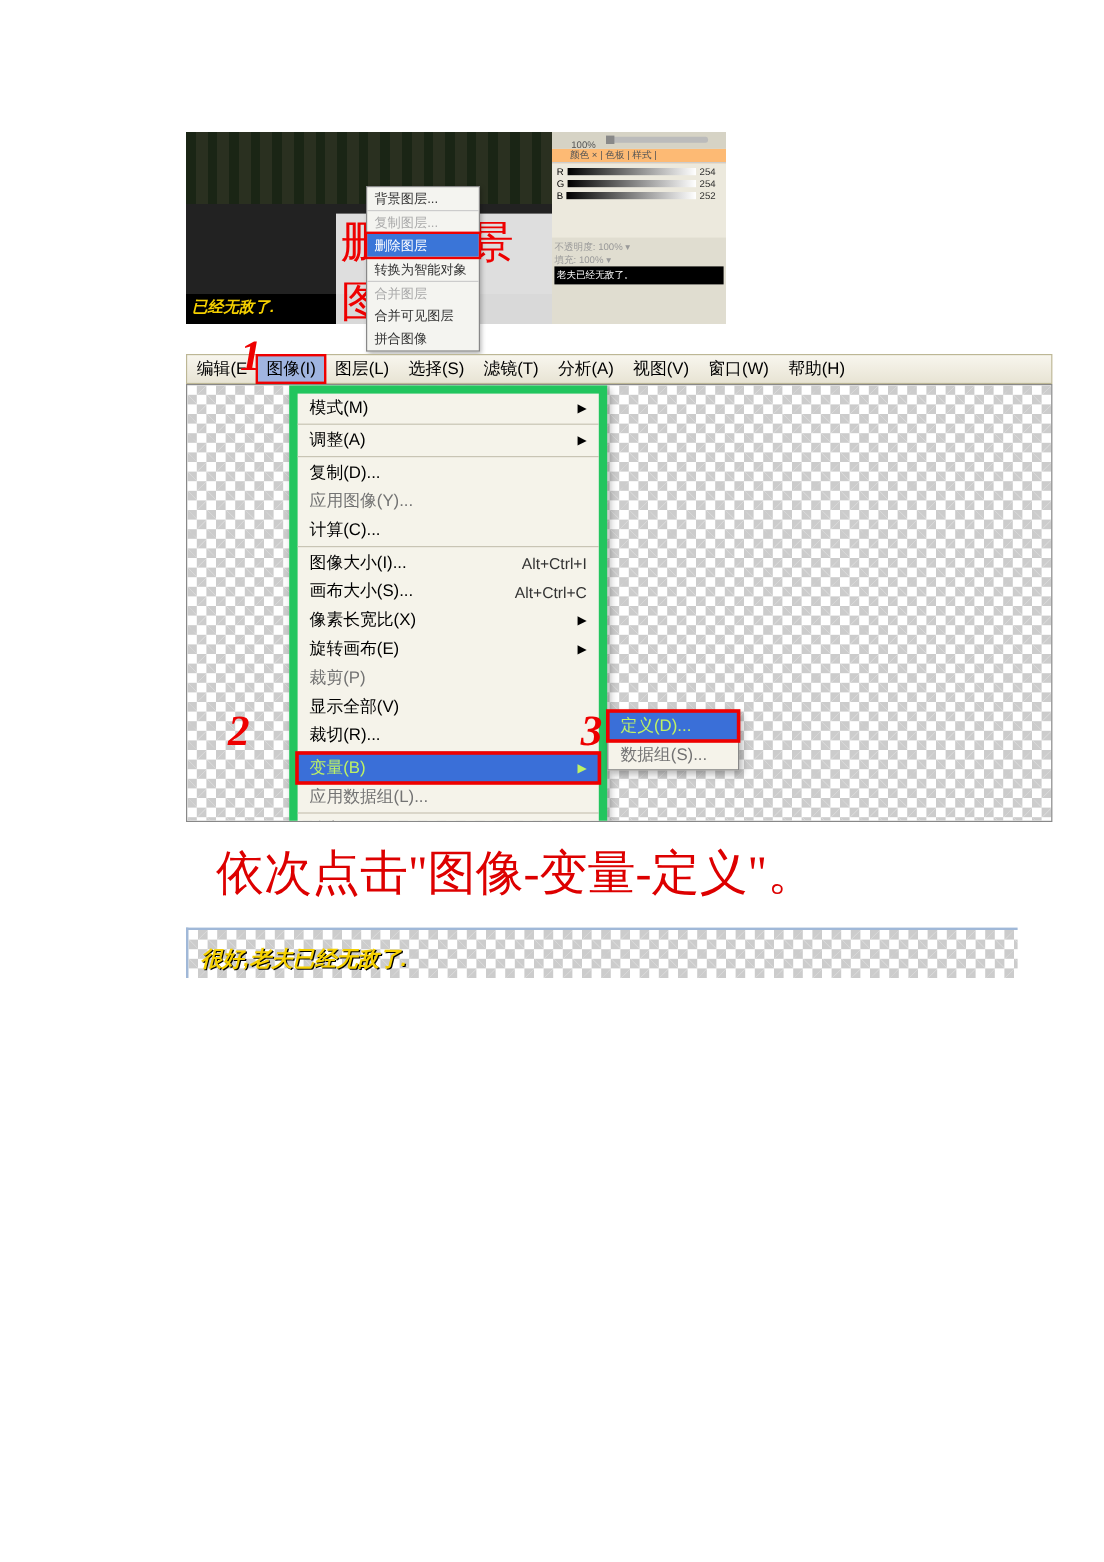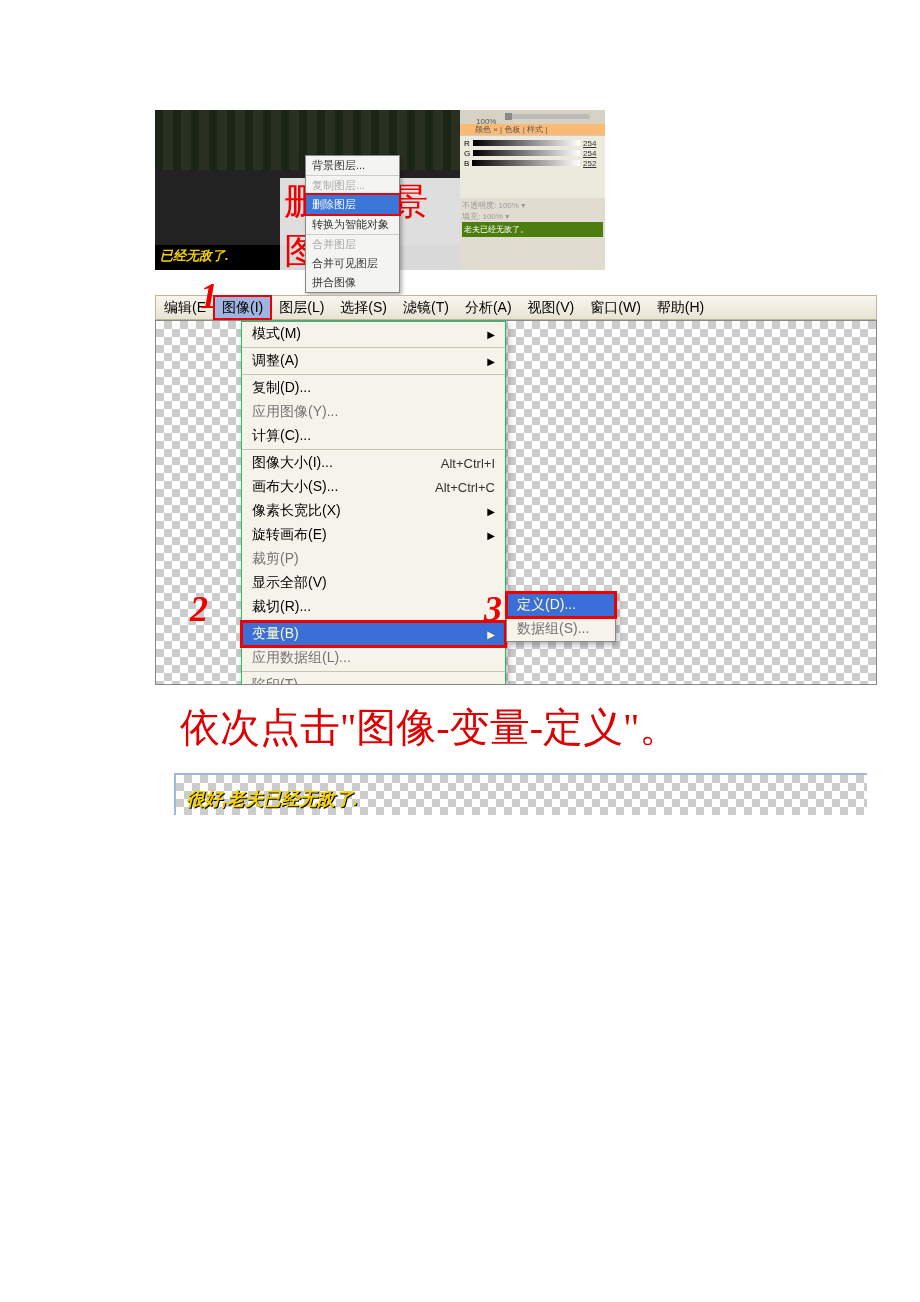--- a/index.html
+++ b/index.html
@@ -16,72 +16,72 @@
 .red-overlay-text { position: absolute; top: 68px; left: 125px; color: #e00; font-size: 36px; font-family: "SimSun"; background: rgba(255,255,255,0.85); padding: 0 4px; }
 
 .right-panels { width: 145px; height: 160px; background: #ece9dd; position: relative; }
 .nav-bar-top { height: 14px; background: #d6d3c5; position: relative; }
 .nav-slider { position: absolute; left: 50px; top: 4px; width: 80px; height: 5px; background: #bbb; border-radius: 2px; }
 .nav-slider:before { content:""; position: absolute; left: -5px; top: -1px; width: 7px; height: 7px; background:#888; }
 .color-tab { height: 12px; font-size: 8px; color: #555; padding-left: 15px; background:#fdba74; border-bottom:1px solid #ccc;}
 .rgb-bars { padding: 2px 4px; font-size: 8px; }
 .rgb-row { display:flex; align-items:center; height:10px; }
 .rgb-row .bar { flex:1; height:6px; background: linear-gradient(90deg,#000,#fff); margin:0 3px; }
-.rgb-row .val { width:18px; font-size:8px; color:#333;text-decoration:underline;}
+.rgb-row .val { width:18px; font-size:8px; color:#333;}
 
 .layer-context { position: absolute; left: -155px; top: 45px; width: 95px; background: #f4f4f0; border: 1px solid #888; font-size: 11px; box-shadow: 2px 2px 4px rgba(0,0,0,.3); }
 .ctx-item { padding: 2px 6px; color: #333; }
 .ctx-item.disabled { color: #aaa; }
 .ctx-item.hl { background: #3a75d8; color:#fff; }
 .ctx-sep { border-top: 1px solid #ccc; }
 .red-box-ctx { outline: 2px solid #e00; }
 
 .layer-panel-top { position: absolute; top: 88px; left:0; right:0; bottom:0; background:#e0ddd0; font-size:8px; padding:2px; }
-.layer-row-top { background:#4d7c0f; color:#fff; padding: 2px; font-size:8px; }
+.layer-row-top { background:#000000; color:#fff; padding: 2px; font-size:8px; }
 
 
 .menu-shot { margin-top: 25px; width: 722px; position: relative; }
 .menubar { height: 25px; background: linear-gradient(#f8f6ee, #e8e4d4); border: 1px solid #bdb795; display: flex; align-items: center; font-size: 14px; }
 .menubar .mi { padding: 0 8px; height: 100%; display: flex; align-items: center; cursor: default; }
 .menubar .mi.selected { background: #a0b4e0; }
 .red-box-menu { outline: 2px solid #e00; outline-offset: -1px; }
 
 .toolbar-row { height: 22px; background: #e8e4d4; border: 1px solid #bdb795; border-top: none; font-size: 11px; display:flex; align-items:center; color:#444; position:relative;}
 .toolbar-row .lbl { padding: 0 4px; }
 .toolbar-row .tb { display:flex; align-items:center; gap:6px; padding-left:4px;}
 .tb-icon { width:16px; height:16px; background:#fff; border:1px solid #999; display:inline-block;}
 .tb-yellow { background:#ffe544;}
 
 .canvas-area { position: relative; height: 365px; border: 1px solid #888; background: #fff; overflow:hidden;}
 .checker { position:absolute; inset:0;
   background-image: linear-gradient(45deg,#ccc 25%,transparent 25%),linear-gradient(-45deg,#ccc 25%,transparent 25%),linear-gradient(45deg,transparent 75%,#ccc 75%),linear-gradient(-45deg,transparent 75%,#ccc 75%);
   background-size: 16px 16px; background-position: 0 0,0 8px,8px -8px,-8px 0; }
 
-.dropdown { position: absolute; top: 0; left: 85px; width: 265px; background: #f5f3ea; border: 1px solid #22c55e; box-shadow: 2px 3px 6px rgba(0,0,0,.3); font-size: 14px; }
+.dropdown { position: absolute; top: 0; left: 85px; width: 265px; background: #f5f3ea; border: 7px solid #22c55e; box-shadow: 2px 3px 6px rgba(0,0,0,.3); font-size: 14px; }
 .dd-item { padding: 3px 10px; display:flex; justify-content:space-between; align-items:center; }
 .dd-item.disabled { color: #737373; }
-.dd-item.hl { background: #3a6fd8; color: #fef9c3; text-align: center; }
+.dd-item.hl { background: #3a6fd8; color: #bef264; text-align: center; }
 .dd-sep { border-top: 1px solid #c8c4b4; margin: 1px 0; }
 .dd-arrow { font-size: 10px; }
 .sc { color:#333; font-size:13px;}
 
 .submenu { position: absolute; top: 271px; left: 350px; width: 110px; background: #f5f3ea; border:1px solid #888; box-shadow:2px 3px 6px rgba(0,0,0,.3); font-size:14px;}
 
 .big-num { position: absolute; font-size: 36px; color: #e00; font-family: "Times New Roman", serif; font-style: italic; font-weight: bold; }
 .n1 { top: -20px; left: 45px; }
 .n2 { top: 267px; left: 34px; }
 .n3 { top: 267px; left: 328px; }
 
 .red-outline { outline: 3px solid #e00; outline-offset: -1px; }
 
 
 .instruction { margin-top: 15px; font-size: 40px; color: #d00; font-family: "KaiTi","SimSun"; padding-left: 25px;}
 
 
-.bottom-strip { margin-top: 18px; margin-left: 19px; width: 693px; height: 42px; position: relative;
+.bottom-strip { margin-top: 18px; margin-left: 0; width: 693px; height: 42px; position: relative;
   background-image: linear-gradient(45deg,#ccc 25%,transparent 25%),linear-gradient(-45deg,#ccc 25%,transparent 25%),linear-gradient(45deg,transparent 75%,#ccc 75%),linear-gradient(-45deg,transparent 75%,#ccc 75%);
   background-size: 16px 16px; background-position: 0 0,0 8px,8px -8px,-8px 0;
   border-top:2px solid #a0b8d8; border-left:2px solid #a0b8d8;padding-left:46px;}
 .bottom-strip .yt { position:absolute; left:10px; bottom:4px; color:#f5d000; font-weight:bold; font-style:italic; font-size:18px; text-shadow:1px 1px 0 #000;}
 </style>
 </head>
 <body>
 
 <div class="page">
 

